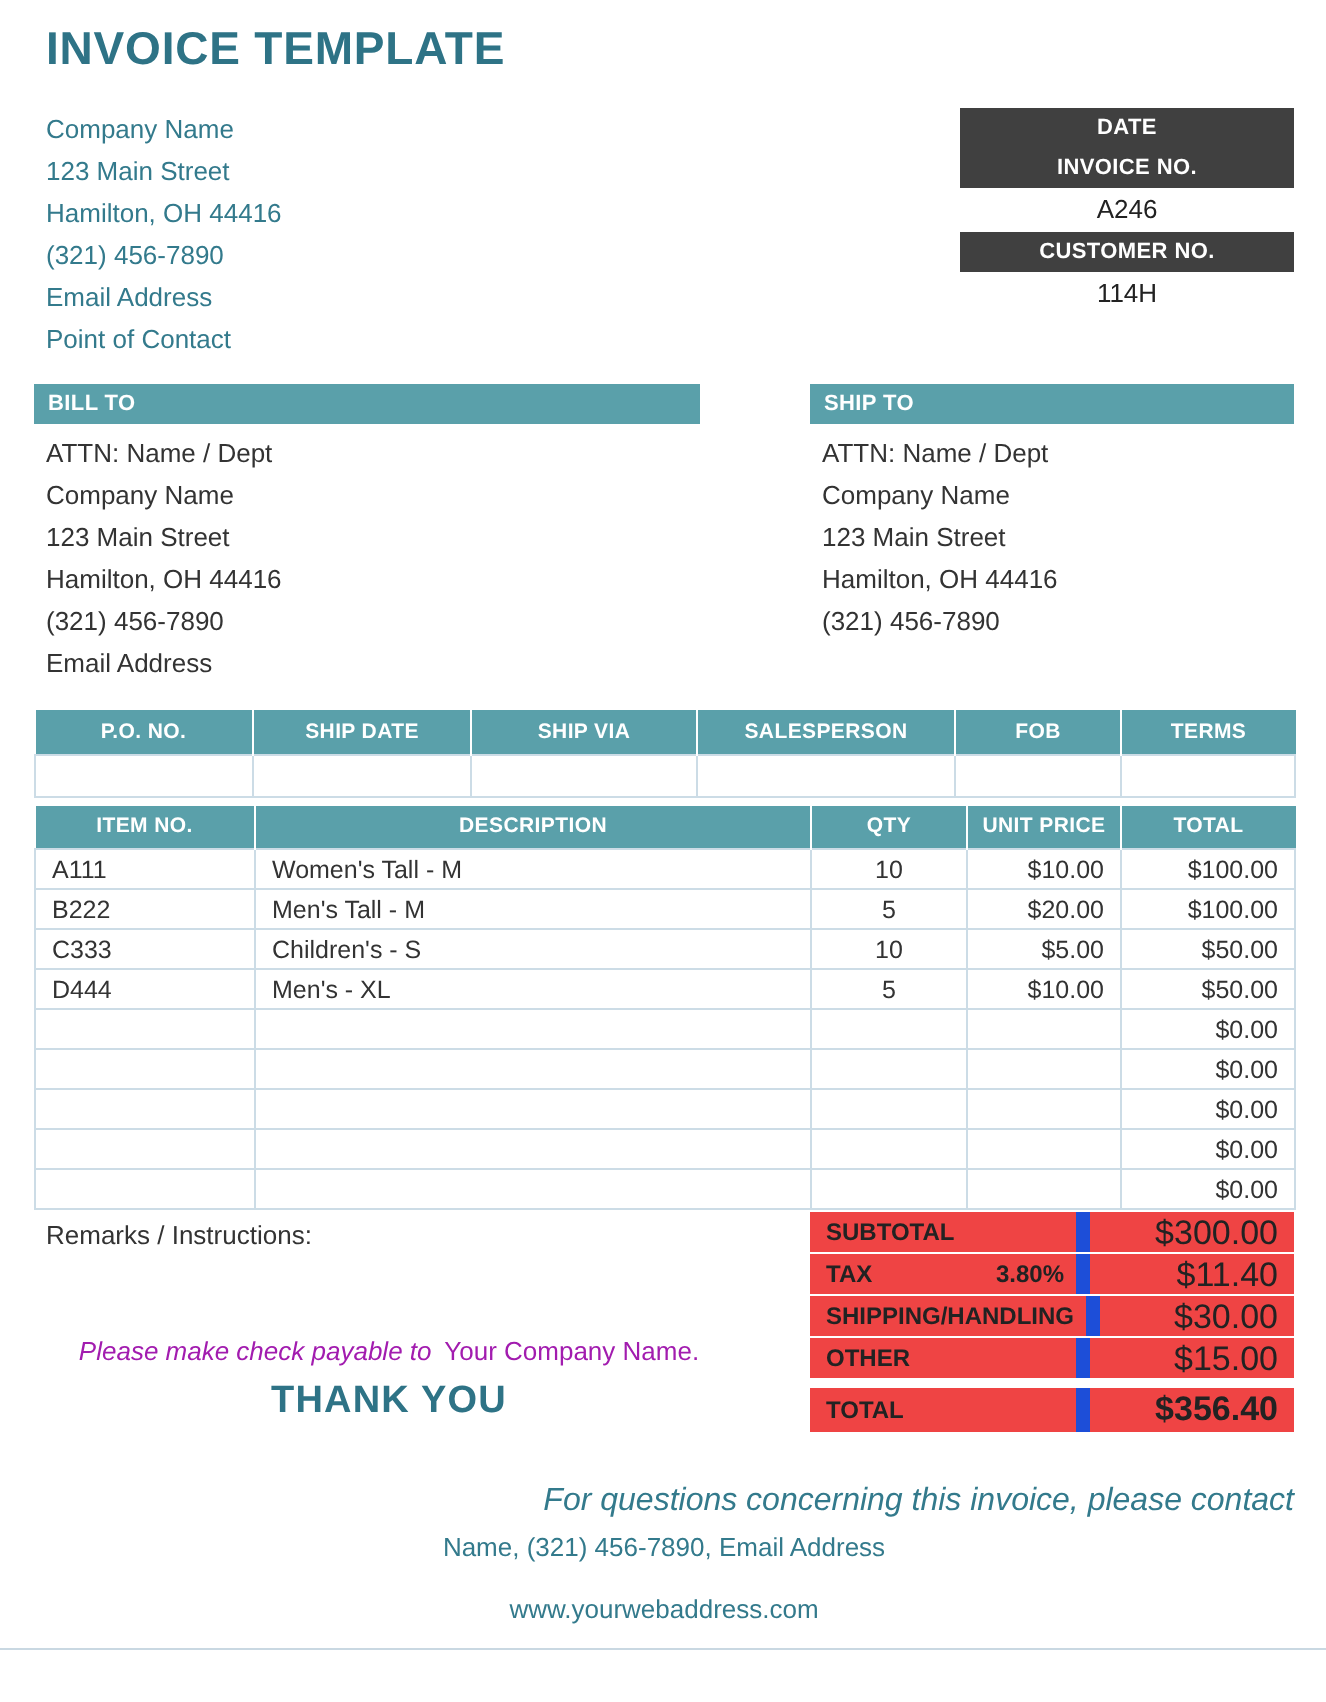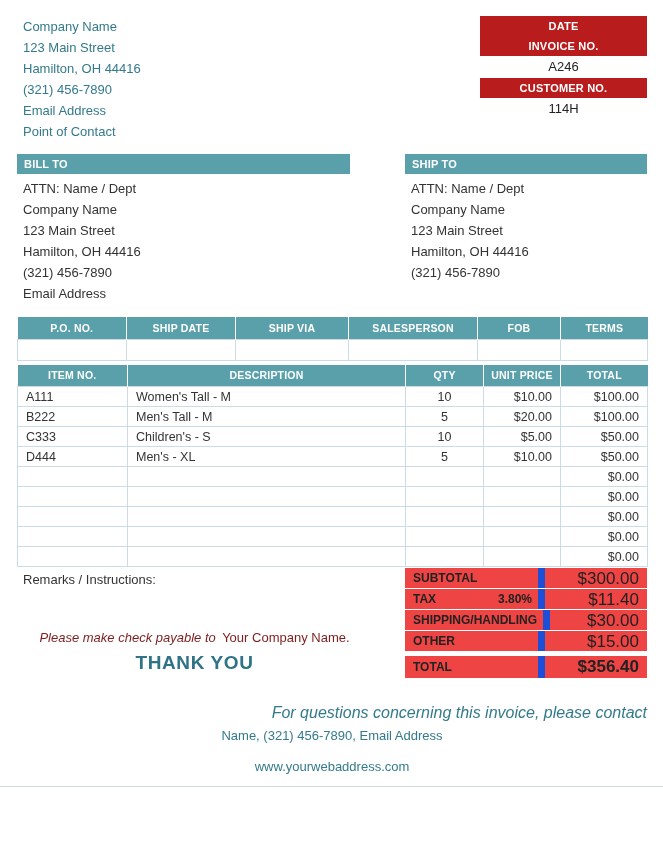--- a/index.html
+++ b/index.html
@@ -16,21 +16,21 @@
   .page-title {
     margin: 11px 0 0 6px;
     font-size: 23px; font-weight: bold; letter-spacing: 0.4px;
     color: #2e7386;
   }
   .header-row { display: flex; justify-content: space-between; margin-top: 16px; }
   .company-block { margin-left: 6px; }
   .company-line { font-size: 13px; line-height: 21px; color: #337a8c; }
   .meta-block { width: 167px; }
   .meta-bar {
-    height: 20px; line-height: 20px; background: #b91c1c;
+    height: 20px; line-height: 20px; background: #404040;
     color: #ffffff; font-weight: bold; font-size: 11px; text-align: center;
     letter-spacing: 0.2px;
   }
   .meta-value { height: 22px; line-height: 22px; text-align: center; font-size: 13px; color: #222222; }
 
   
   .addr-row { display: flex; margin-top: 12px; gap: 30px; }
   .addr-left { width: 333px; }
   .addr-right { width: 242px; margin-left: auto; }
   .addr-bar {
@@ -56,21 +56,21 @@
   }
   .ship-table td { height: 21px; }
   .col-left { text-align: left; }
   .col-center { text-align: center; }
   .col-right { text-align: right; }
 
   
   .bottom-row { display: flex; gap: 33px; }
   .bottom-left { width: 388px; }
   .remarks { margin: 5px 0 0 6px; font-size: 13px; color: #333333; }
-  .payable { margin-top: 43px; text-align: center; color: #7f1d1d; font-size: 13px; }
+  .payable { margin-top: 43px; text-align: center; color: #a21caf; font-size: 13px; }
   .payable .ital { font-style: italic; padding-right: 3px; }
   .thankyou {
     margin-top: 7px; text-align: center; color: #2e7386;
     font-size: 19px; font-weight: bold; letter-spacing: 0.6px;
   }
   .totals { width: 242px; margin-left: auto; margin-top: 1px; }
   .trow {
     display: flex; align-items: center; height: 21px;
     background: #ef4444; border-bottom: 1px solid #ffffff;
   }
@@ -94,20 +94,21 @@
   .bottom-rule {
     margin: 12px -16px 0 -17px;
     border: none; border-top: 1px solid #c9d8e2; height: 0;
   }
 </style>
 </head>
 <body>
 
 <div class="page">
 
+  <h1 class="page-title">INVOICE TEMPLATE</h1>
 
   <div class="header-row">
     <div class="company-block">
       <div class="company-line">Company Name</div>
       <div class="company-line">123 Main Street</div>
       <div class="company-line">Hamilton, OH 44416</div>
       <div class="company-line">(321) 456-7890</div>
       <div class="company-line">Email Address</div>
       <div class="company-line">Point of Contact</div>
     </div>

